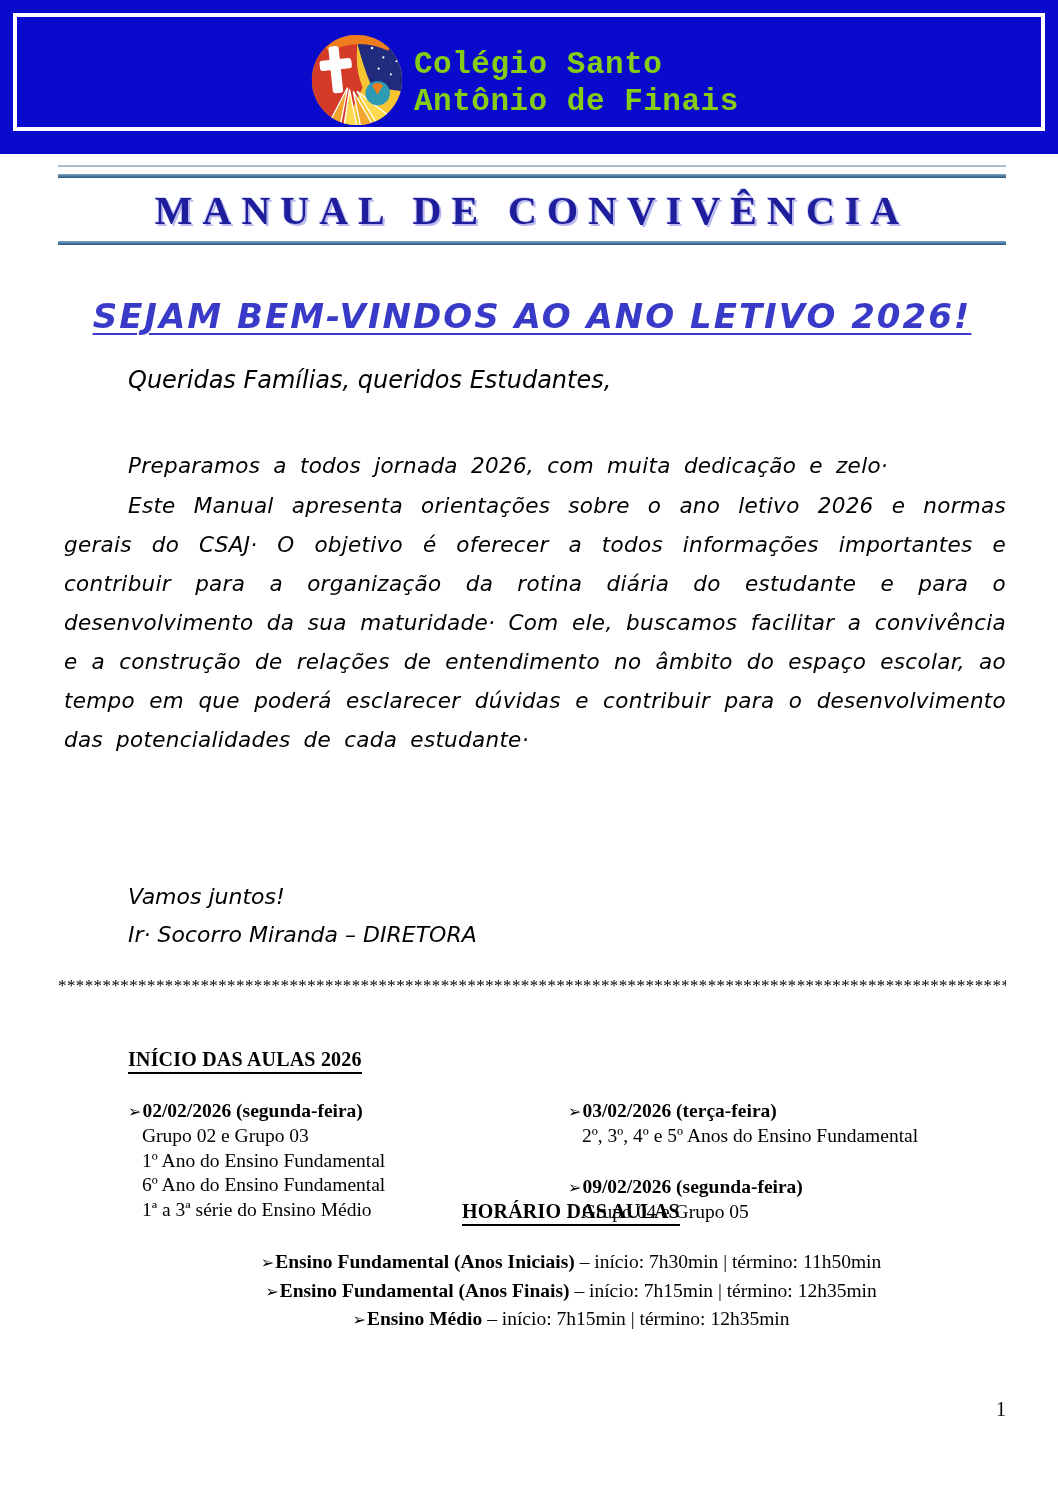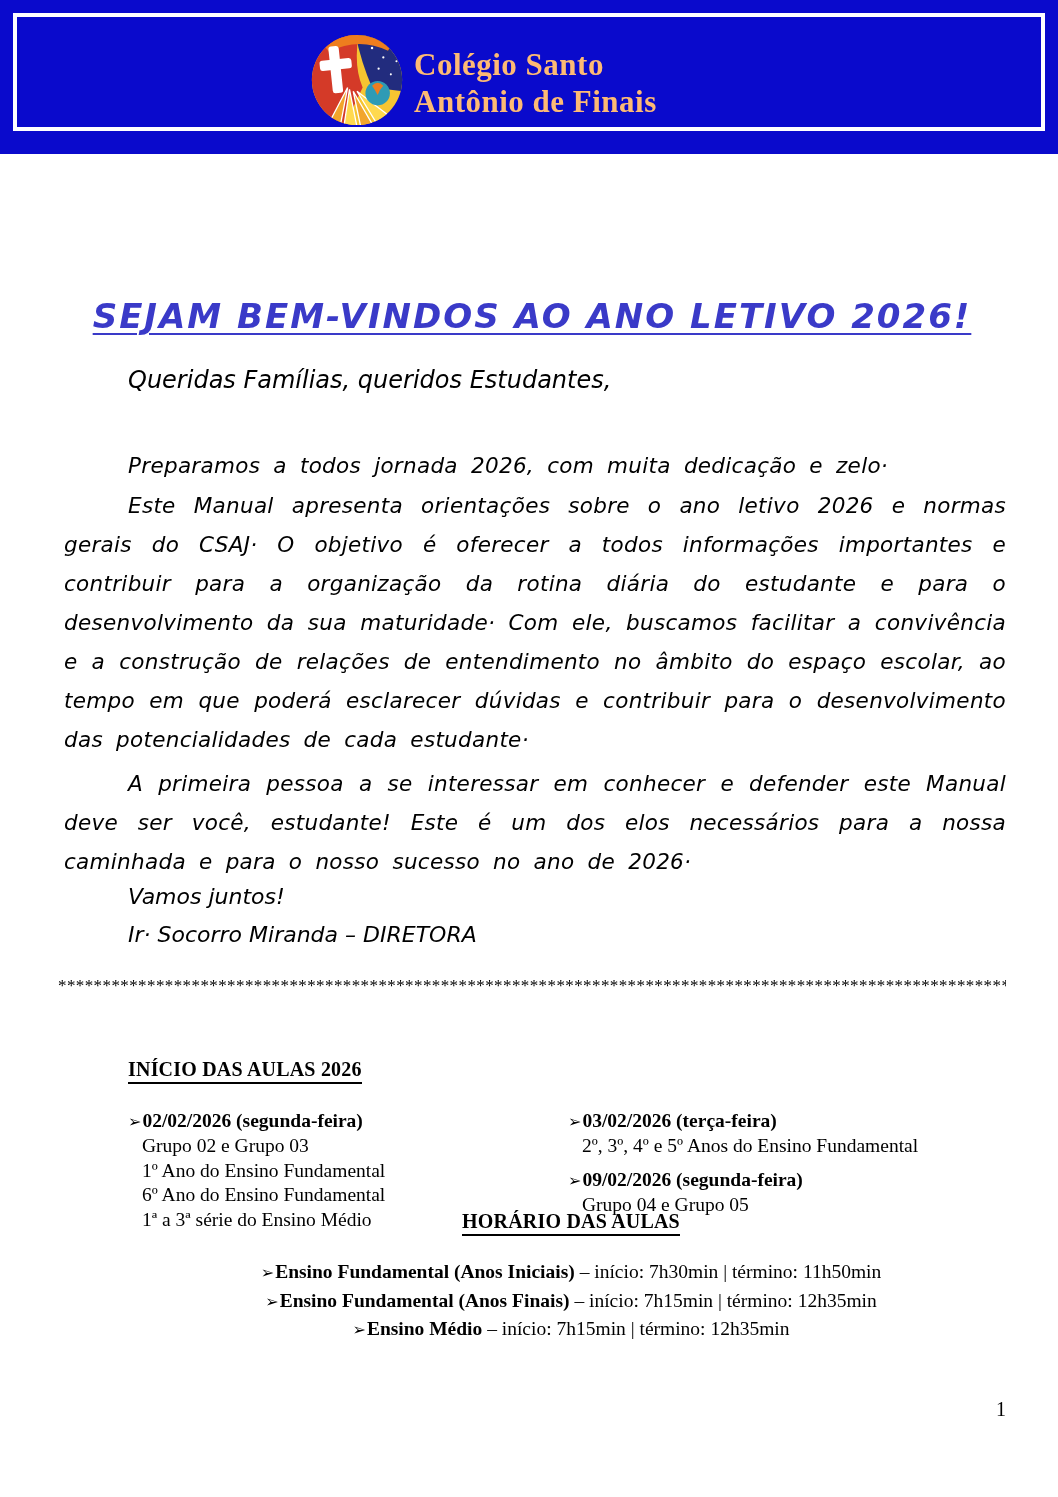--- a/index.html
+++ b/index.html
@@ -5,22 +5,22 @@
   html,body{margin:0;padding:0;background:#fff;}
   .page{position:relative;width:1058px;height:1497px;background:#ffffff;overflow:hidden;
         font-family:"Liberation Serif","DejaVu Serif",serif;color:#000;}
 
   
   .header-band{position:absolute;top:0;left:0;width:1058px;height:154px;
                background:var(--header_blue,#0A0ACC);}
   .header-inner-border{position:absolute;top:13px;left:13px;right:13px;bottom:23px;
                border:4px solid #ffffff;}
   .logo-wrap{position:absolute;top:33px;left:310px;width:94px;height:94px;}
-  .school-name{position:absolute;top:46px;left:414px;color:#fdba74;
-               font-family:Liberation Serif, serif;
+  .school-name{position:absolute;top:46px;left:414px;color:#84cc16;
+               font-family:Liberation Mono, monospace;
                font-weight:bold;font-size:31px;line-height:37px;letter-spacing:.5px;}
 
   
   .title-block{position:absolute;top:165px;left:58px;width:948px;}
   .rule-thin{height:0;border-top:2px solid #A9BDD0;}
   .rule-thick{height:4px;background:linear-gradient(#7FA6C4,#27567F);margin-top:7px;}
   .rule-thick.bottom{margin-top:6px;}
   .doc-title{margin:9px 0 7px;text-align:center;
              font-family:"Liberation Serif","DejaVu Serif",serif;font-weight:bold;
              font-size:40px;letter-spacing:10px;color:var(--title_navy,#1E1E9C);
@@ -40,25 +40,25 @@
   .closing{position:absolute;top:884px;left:128px;font-size:22px;font-style:italic;}
   .signature{position:absolute;top:922px;left:128px;font-size:22px;}
 
   .asterisks{position:absolute;top:976px;left:58px;width:948px;font-size:17px;
              letter-spacing:.4px;white-space:nowrap;overflow:hidden;
              font-family:"Liberation Serif","DejaVu Serif",serif;}
 
   
   .section{position:absolute;left:64px;width:950px;font-size:19.5px;}
   .sec-inicio{top:1042px;} .sec-horario{top:1194px;text-align:center;}
-  .section-heading{display:inline-block;margin:16px 0 0 64px;font-size:20px;font-weight:bold;
+  .section-heading{display:inline-block;margin:6px 0 0 64px;font-size:20px;font-weight:bold;
              border-bottom:2px solid #000;padding-bottom:1px;letter-spacing:.2px;}
   .cols{display:flex;margin-top:24px;padding-left:64px;}
   .col-left{flex:0 0 440px;} .col-right{flex:1;}
-  .entry + .entry{margin-top:8px;}
+  .entry + .entry{margin-top:25px;}
   .entry-date{font-weight:bold;line-height:25px;}
   .bullet{font-family:"DejaVu Sans",sans-serif;font-size:16px;margin-right:1px;}
   .entry-items{list-style:none;margin:0;padding:0 0 0 14px;line-height:24.5px;}
   .sched-list{list-style:none;margin:22px 0 0;padding:0 0 0 64px;line-height:27.5px;}
   .sched-label{font-weight:bold;}
 
   .page-number{position:absolute;top:1398px;right:52px;font-size:20px;}
 </style>
 </head>
 <body>
@@ -101,26 +101,31 @@
         </g>
       </svg>
     </div>
 
     <div class="school-name">
       <div>Colégio Santo</div>
       <div>Antônio de Finais</div>
     </div>
   </div>
 
+  <div class="title-block">
+    <div class="rule-thin"></div>
+    <div class="rule-thick"></div>
+    <h1 class="doc-title">MANUAL DE CONVIVÊNCIA</h1>
+    <div class="rule-thick bottom"></div>
+  </div>
 
   <div class="welcome-heading comic">SEJAM BEM-VINDOS AO ANO LETIVO 2026!</div>
   <div class="salutation comic">Queridas Famílias, queridos Estudantes,</div>
   <p class="para comic p1">Preparamos a todos jornada 2026, com muita dedicação e zelo·</p>
   <p class="para comic justify p2">Este Manual apresenta orientações sobre o ano letivo 2026 e normas gerais do CSAJ· O objetivo é oferecer a todos informações importantes e contribuir para a organização da rotina diária do estudante e para o desenvolvimento da sua maturidade· Com ele, buscamos facilitar a convivência e a construção de relações de entendimento no âmbito do espaço escolar, ao tempo em que poderá esclarecer dúvidas e contribuir para o desenvolvimento das potencialidades de cada estudante·</p>
-  <p class="para comic justify p3">A primeira pessoa a se interessar em conhecer e defender este Manual deve ser você, estudante! Este é um dos elos necessários para a nossa caminhada e para o nosso sucesso no ano de 2026·</p>
   <div class="closing comic">Vamos juntos!</div>
   <div class="signature comic">Ir· Socorro Miranda – DIRETORA</div>
 
   <div class="asterisks">************************************************************************************************************************</div>
 
   <div class="section sec-inicio">
     <h3 class="section-heading">INÍCIO DAS AULAS 2026</h3>
     <div class="cols">
       <div class="col-left">
         <div class="entry">

